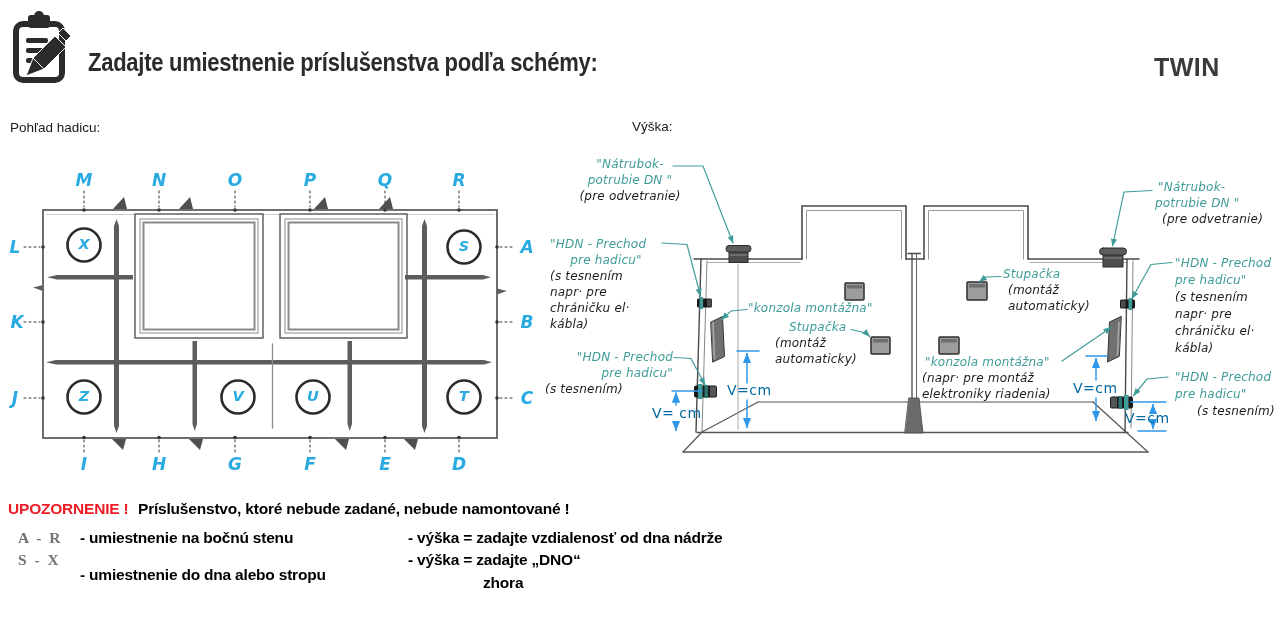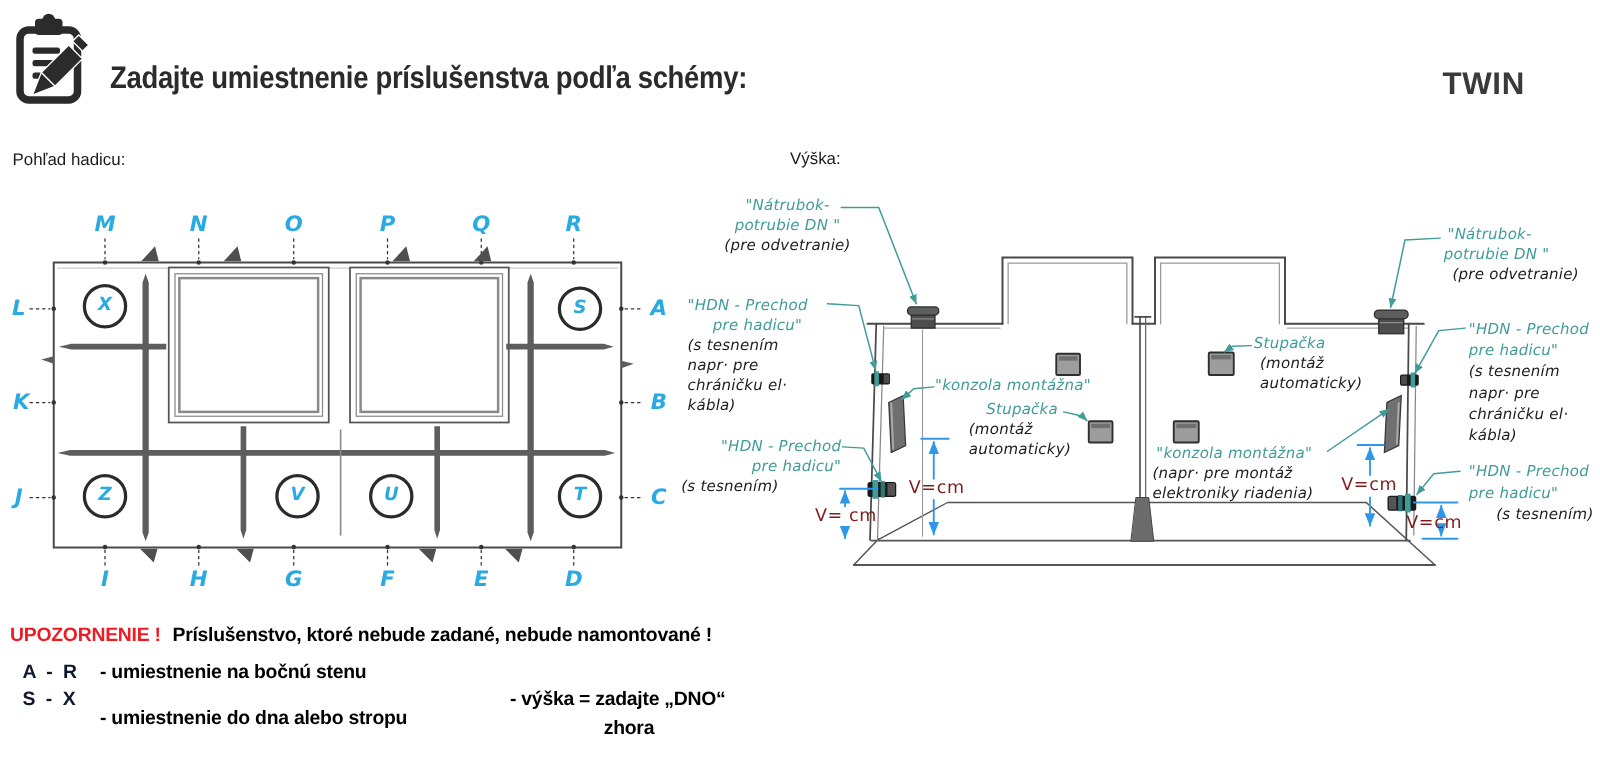--- a/index.html
+++ b/index.html
@@ -12,24 +12,24 @@
   .seclabel{font-size:13.5px;color:#1a1a1a;}
   .tvl{font-family:"DejaVu Sans",sans-serif;font-weight:bold;font-style:italic;
        font-size:17px;color:#29abe2;text-align:center;width:26px;}
   .cvl{font-family:"DejaVu Sans",sans-serif;font-weight:bold;font-style:italic;
        font-size:14.5px;color:#29abe2;text-align:center;width:24px;}
   .hw{font-family:"DejaVu Sans",sans-serif;font-style:italic;font-size:12px;
       line-height:16px;letter-spacing:.2px;}
   .hw div{white-space:nowrap;}
   .teal{color:#3f9c98;}
   .dark{color:#1c1c1c;}
-  .vdim{font-family:"DejaVu Sans",sans-serif;font-size:14px;color:#7f1d1d;letter-spacing:.5px;}
+  .vdim{font-family:"DejaVu Sans",sans-serif;font-size:14px;color:#0369a1;letter-spacing:.5px;}
   .warn{font-weight:bold;font-size:15.5px;color:#000000;letter-spacing:-.2px;}
   .warn-red{color:#ed1c24;}
-  .warn-blue{color:#0f172a;letter-spacing:2px;}
+  .warn-blue{color:#737373;letter-spacing:2px;font-family:Liberation Serif, serif;}
 </style>
 </head>
 <body>
 
 <div id="page">
 
 <svg id="art" width="1280" height="623" viewBox="0 0 1280 623">
   <defs>
     <marker id="arrB" viewBox="0 0 8 8" refX="7.5" refY="4" markerWidth="7" markerHeight="7" orient="auto">
       <path d="M0,0.8 L8,4 L0,7.2 z" fill="#2f97e8"></path>
@@ -371,20 +371,21 @@
 <div class="txt vdim" style="left:652px;top:405px;">V= cm</div>
 <div class="txt vdim" style="left:727px;top:382px;">V=cm</div>
 <div class="txt vdim" style="left:1073px;top:380px;">V=cm</div>
 <div class="txt vdim" style="left:1125px;top:410px;">V=cm</div>
 
 <div class="txt warn warn-red" style="left:8px;top:500px;">UPOZORNENIE !</div>
 <div class="txt warn" style="left:138px;top:500px;">Príslušenstvo, ktoré nebude zadané, nebude namontované !</div>
 
 <div class="txt warn warn-blue" style="left:18px;top:529px;">A - R</div>
 <div class="txt warn" style="left:80px;top:529px;">- umiestnenie na bočnú stenu</div>
+<div class="txt warn" style="left:408px;top:529px;">- výška = zadajte vzdialenosť od dna nádrže</div>
 
 <div class="txt warn warn-blue" style="left:18px;top:551px;">S - X</div>
 <div class="txt warn" style="left:80px;top:551px;margin-top:15px;">- umiestnenie do dna alebo stropu</div>
 <div class="txt warn" style="left:408px;top:551px;">- výška = zadajte „DNO“</div>
 
 <div class="txt warn" style="left:483px;top:574px;">zhora</div>
 
 </div>
 
 </body></html>

